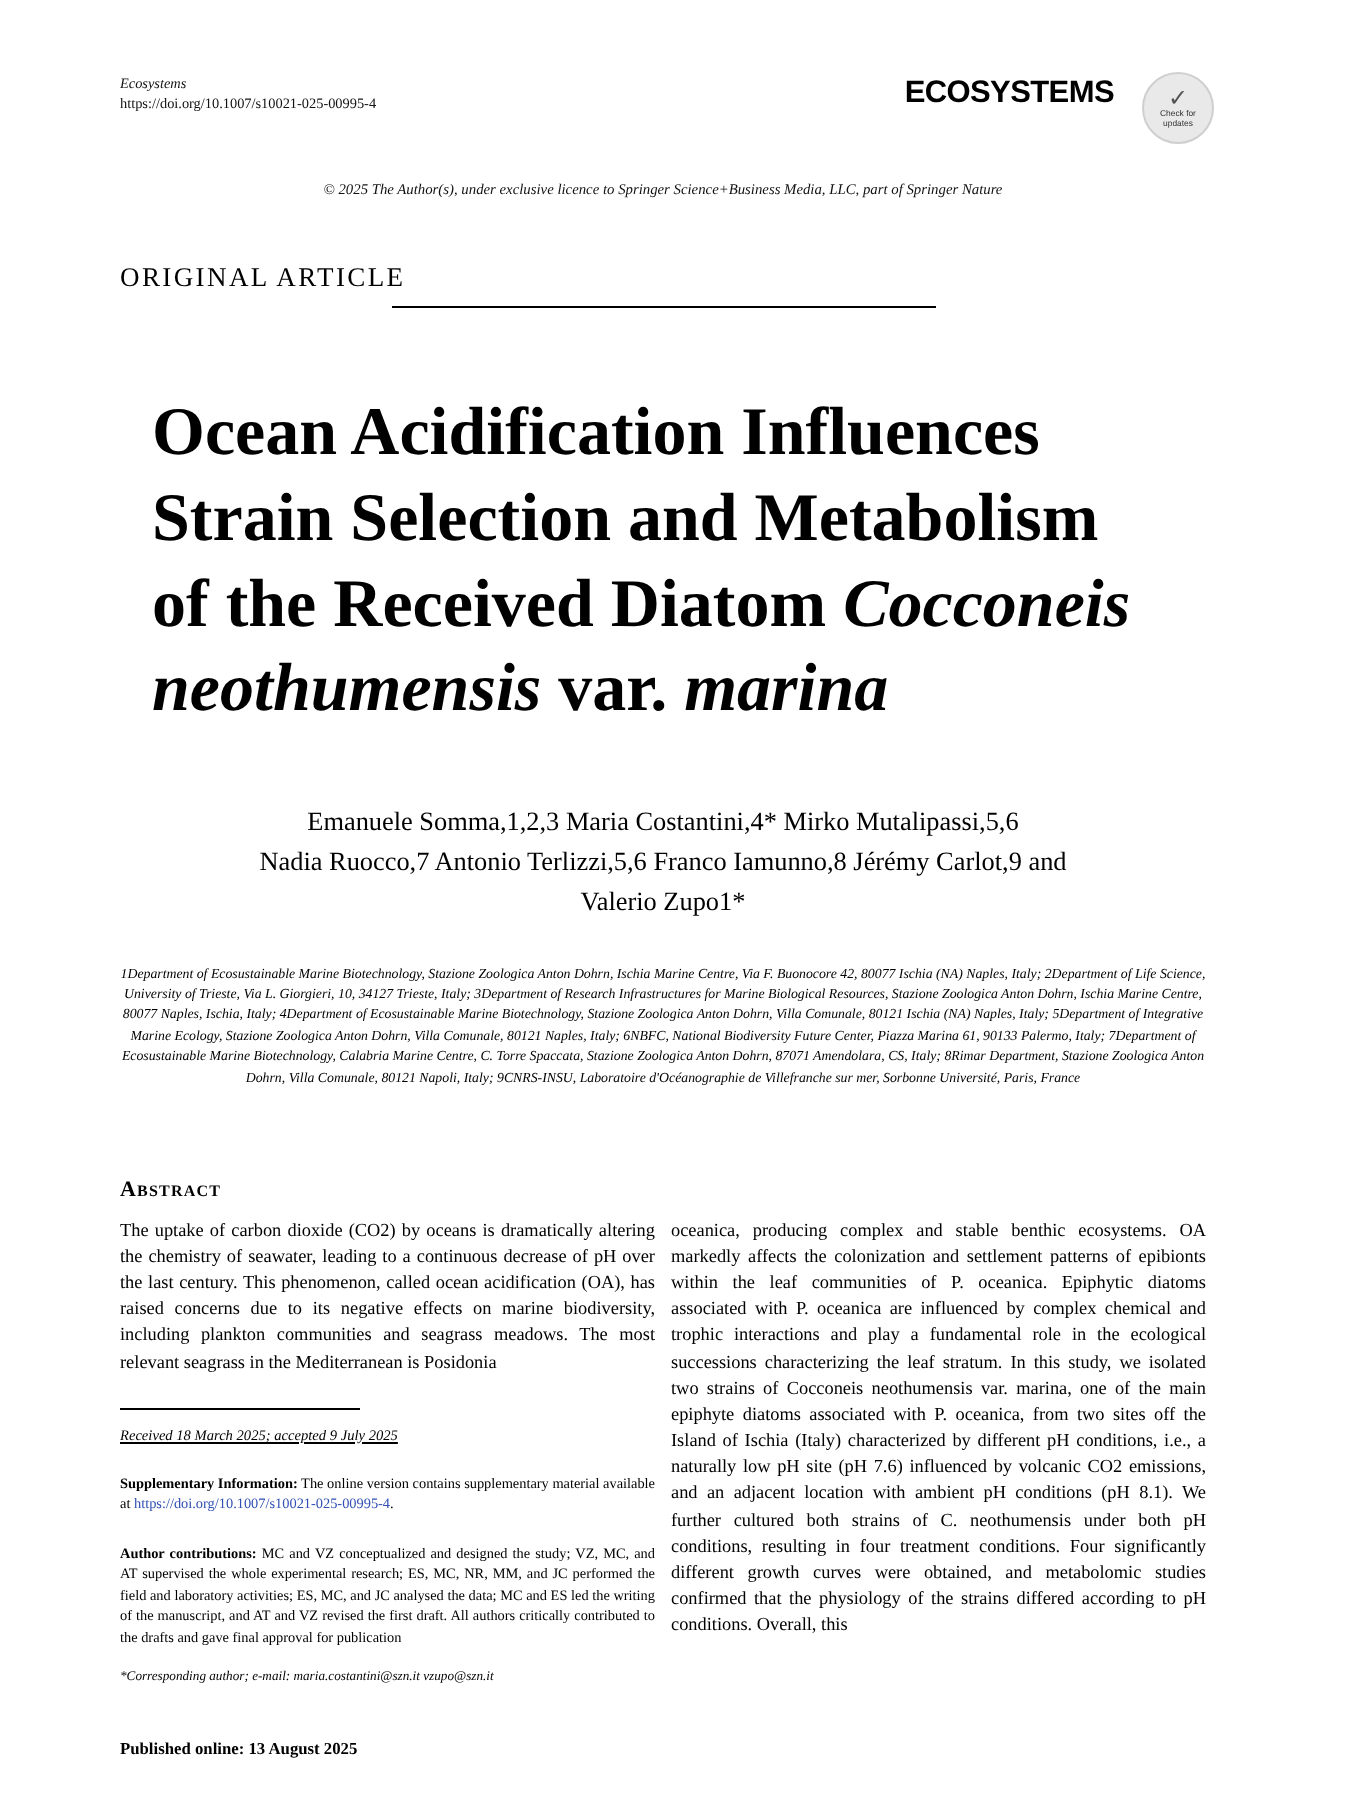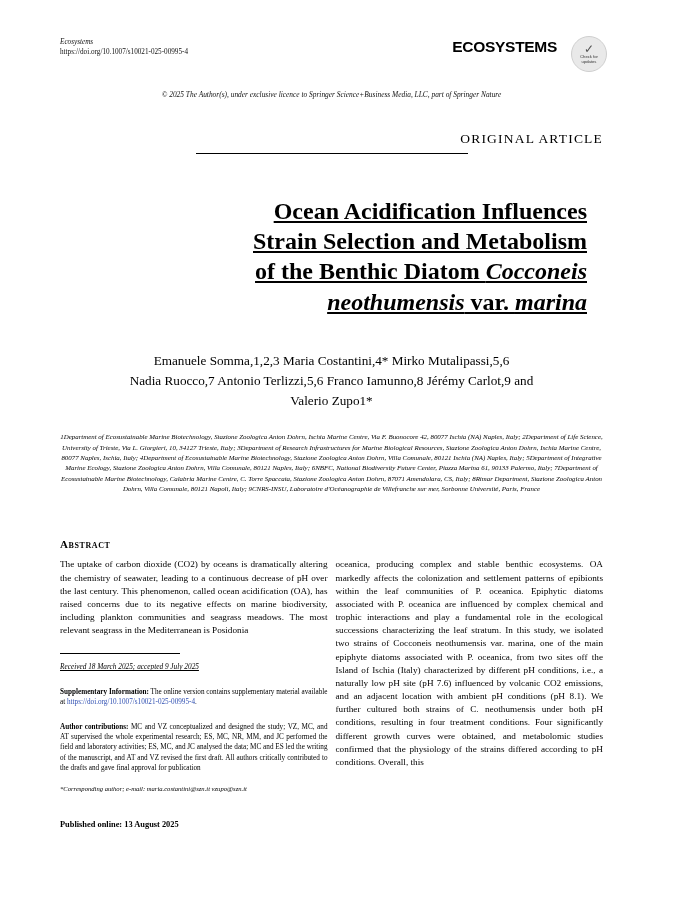--- a/index.html
+++ b/index.html
@@ -83,42 +83,41 @@
   .copyright {
     text-align: center;
     font-size: 7.4px;
     margin-top: 6px;
     color: #111;
     font-style: italic;
   }
 
   
   .article-type {
-    text-align: right;
+    text-align: left;
     margin-top: 32px;
     font-size: 13.5px;
     letter-spacing: 1.2px;
     font-variant: small-caps;
   }
   .rule {
     width: 272px;
     height: 1px;
     background: #000;
     margin: 6px auto 0 auto;
   }
 
   
   .title {
-    text-align: right;
+    text-align: left;
     margin: 42px 16px 0 16px;
-    font-size: 24px;
+    font-size: 34px;
     line-height: 1.26;
     font-weight: bold;
     font-family: "Liberation Serif", serif;
-    text-decoration: underline;
   }
   .title .it { font-style: italic; }
 
   
   .authors {
     text-align: center;
     margin-top: 34px;
     font-size: 13.2px;
     line-height: 1.5;
   }
@@ -208,21 +207,21 @@
   </div>
 
   <div class="copyright">© 2025 The Author(s), under exclusive licence to Springer Science+Business Media, LLC, part of Springer Nature</div>
 
   <div class="article-type">ORIGINAL ARTICLE</div>
   <div class="rule"></div>
 
   <h1 class="title">
     <span>Ocean Acidification Influences</span><br>
     <span>Strain Selection and Metabolism</span><br>
-    <span>of the Benthic Diatom </span><span class="it">Cocconeis</span><br>
+    <span>of the Received Diatom </span><span class="it">Cocconeis</span><br>
     <span class="it">neothumensis</span><span> var. </span><span class="it">marina</span>
   </h1>
 
   <div class="authors">
     <div>Emanuele Somma,1,2,3 Maria Costantini,4* Mirko Mutalipassi,5,6</div>
     <div>Nadia Ruocco,7 Antonio Terlizzi,5,6 Franco Iamunno,8 Jérémy Carlot,9 and</div>
     <div>Valerio Zupo1*</div>
   </div>
 
   <div class="affiliations">1Department of Ecosustainable Marine Biotechnology, Stazione Zoologica Anton Dohrn, Ischia Marine Centre, Via F. Buonocore 42, 80077 Ischia (NA) Naples, Italy; 2Department of Life Science, University of Trieste, Via L. Giorgieri, 10, 34127 Trieste, Italy; 3Department of Research Infrastructures for Marine Biological Resources, Stazione Zoologica Anton Dohrn, Ischia Marine Centre, 80077 Naples, Ischia, Italy; 4Department of Ecosustainable Marine Biotechnology, Stazione Zoologica Anton Dohrn, Villa Comunale, 80121 Ischia (NA) Naples, Italy; 5Department of Integrative Marine Ecology, Stazione Zoologica Anton Dohrn, Villa Comunale, 80121 Naples, Italy; 6NBFC, National Biodiversity Future Center, Piazza Marina 61, 90133 Palermo, Italy; 7Department of Ecosustainable Marine Biotechnology, Calabria Marine Centre, C. Torre Spaccata, Stazione Zoologica Anton Dohrn, 87071 Amendolara, CS, Italy; 8Rimar Department, Stazione Zoologica Anton Dohrn, Villa Comunale, 80121 Napoli, Italy; 9CNRS-INSU, Laboratoire d'Océanographie de Villefranche sur mer, Sorbonne Université, Paris, France</div>

